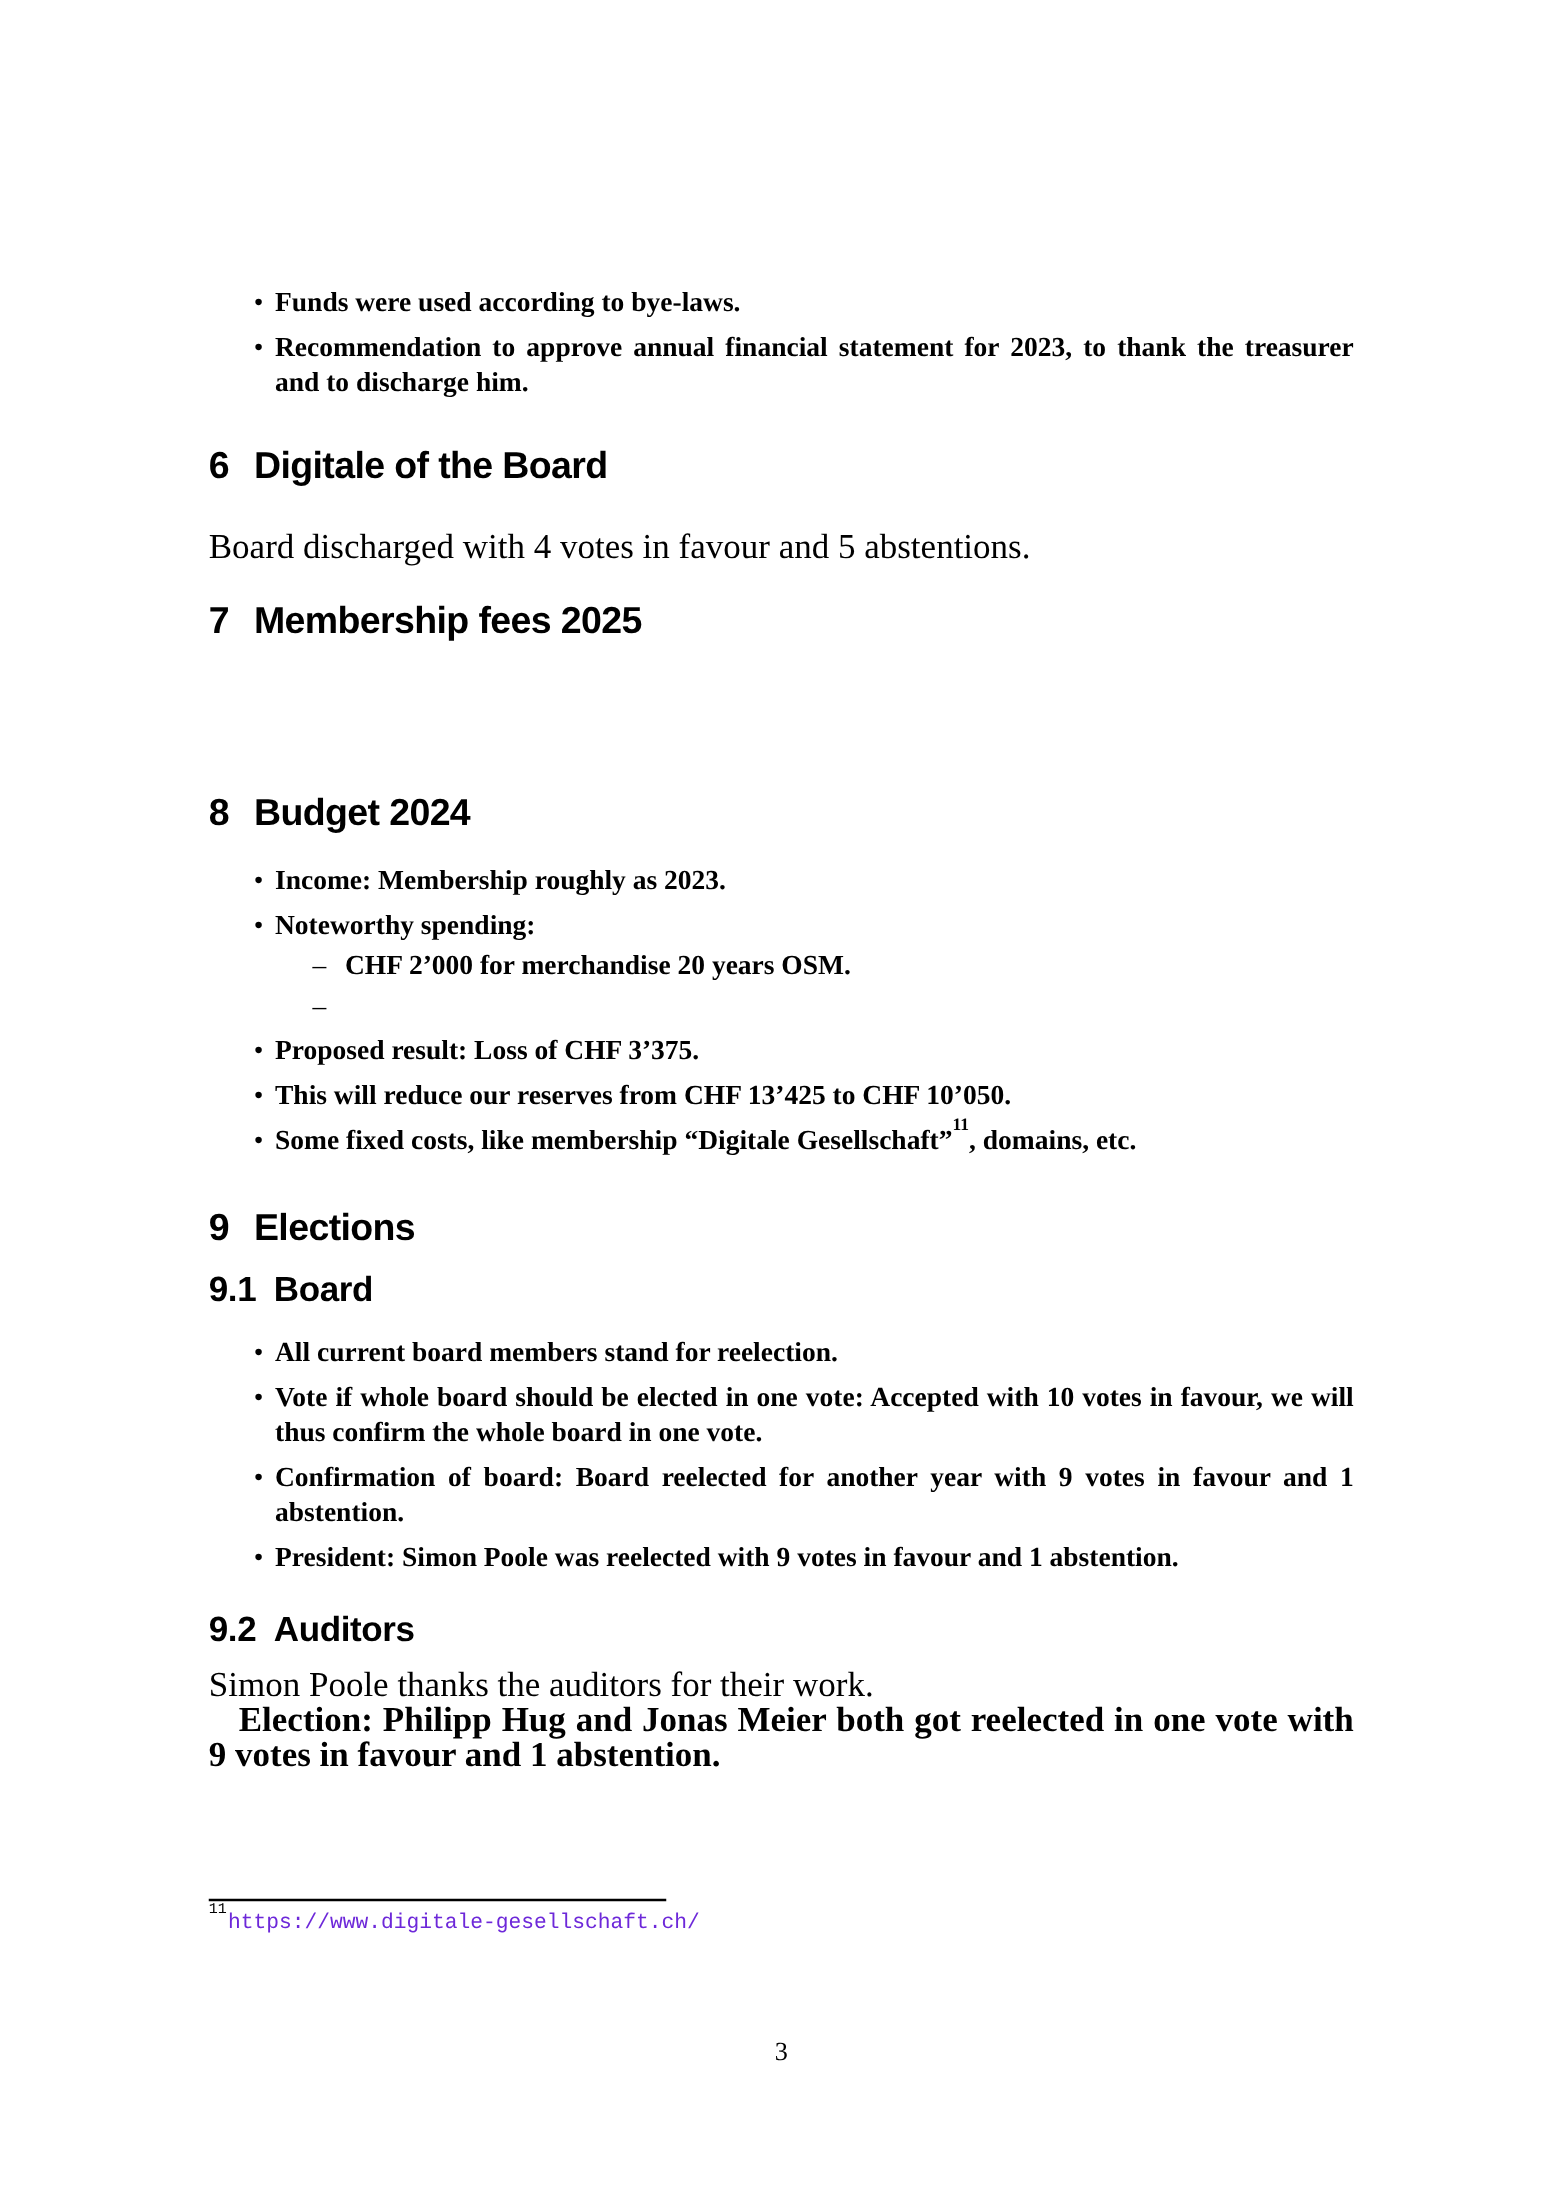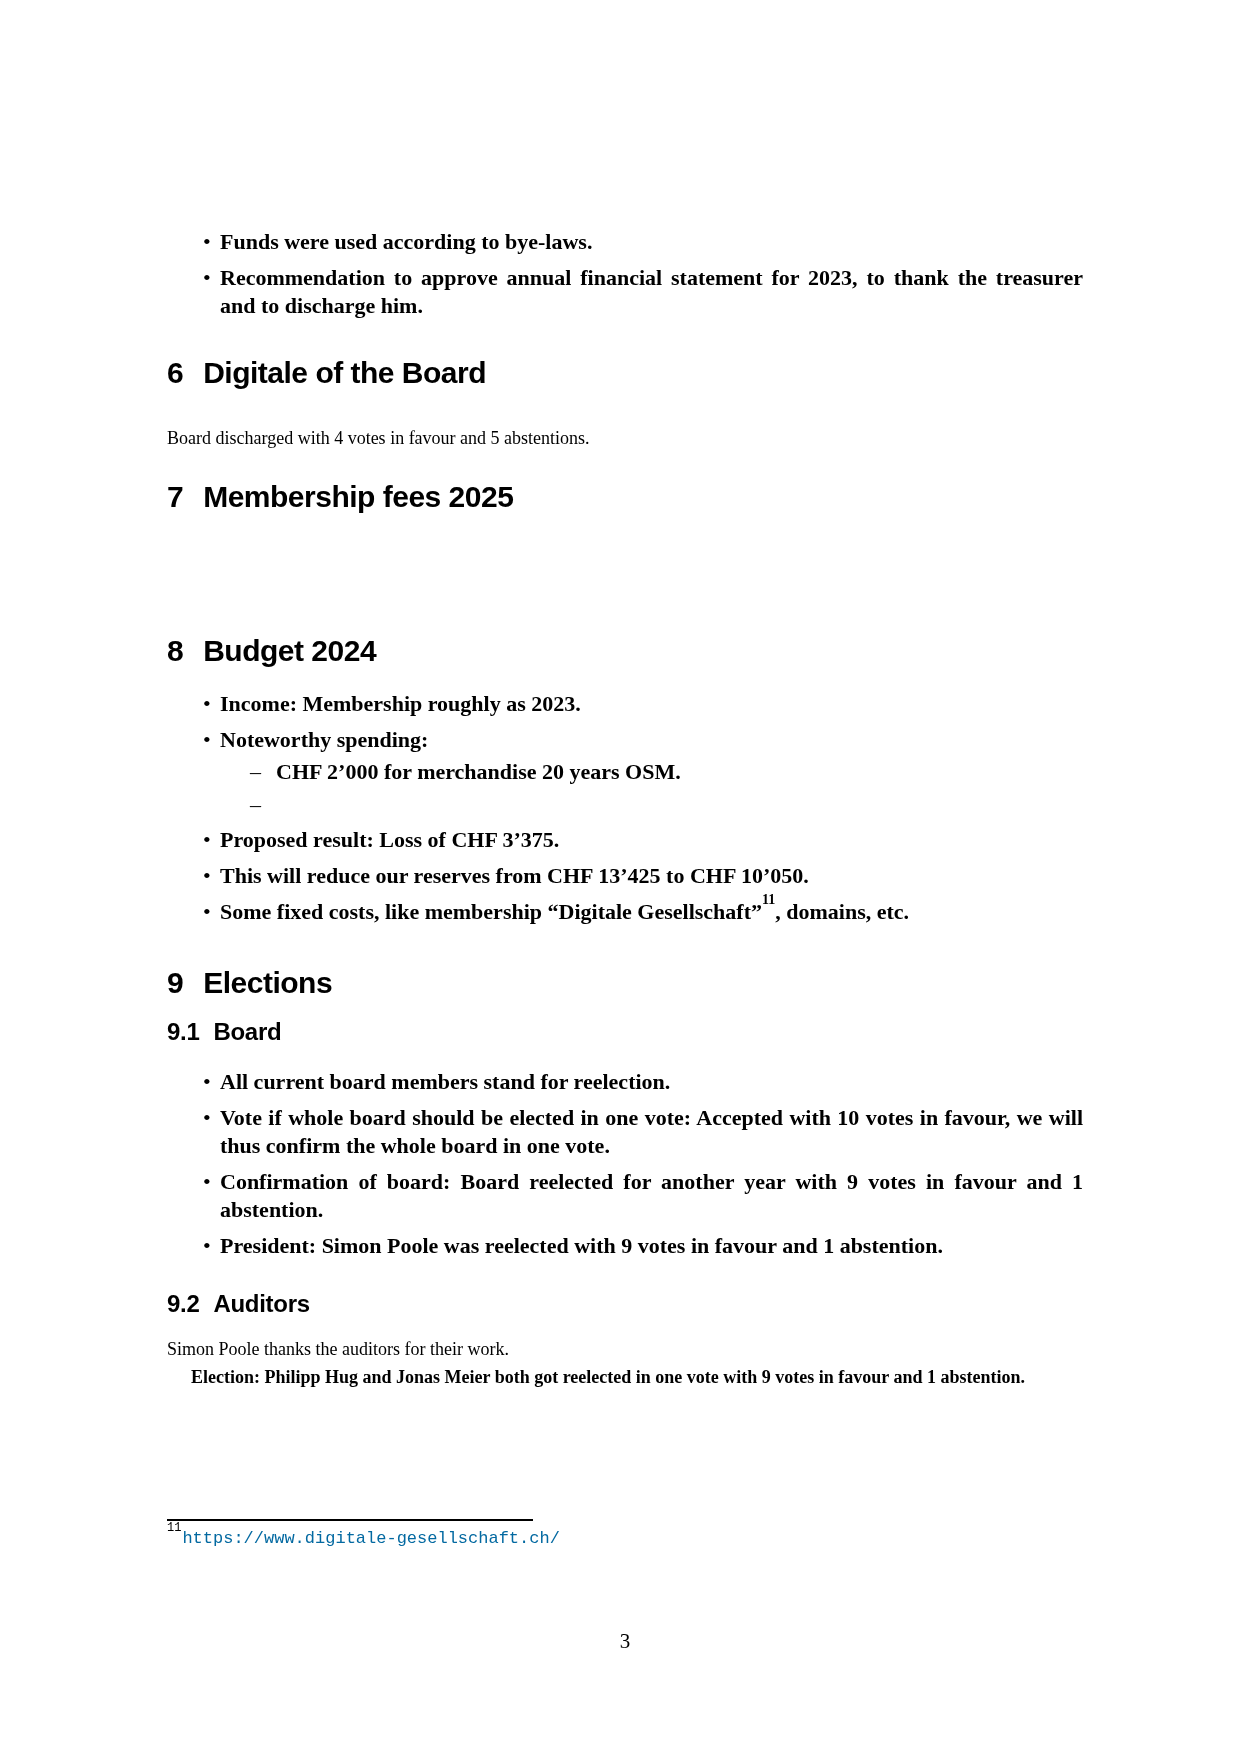--- a/index.html
+++ b/index.html
@@ -17,38 +17,38 @@
     overflow:hidden;
   }
   .content {
     position:absolute;
     left:167px; top:0;
     width:916px; height:100%;
   }
   .blk { position:absolute; left:0; width:916px; }
 
   
-  .body-text { font-size:18px; line-height:28px; text-align:justify; }
+  .body-text { font-size:28px; line-height:28px; text-align:justify; }
   .body-text p { text-align:justify; }
   .indent { text-indent:24px;font-weight:bold; }
 
   
   .h1 {
     display:flex;
     font-family:"Liberation Sans", sans-serif;
     font-weight:bold;
     font-size:30px; line-height:37px;
     letter-spacing:-0.5px;
   }
   .h1 .hnum { margin-right:20px; }
   .h2 {
     display:flex;
     font-family:"Liberation Sans", sans-serif;
     font-weight:bold;
-    font-size:24px; line-height:31px;
+    font-size:28px; line-height:31px;
     letter-spacing:-0.3px;
   }
   .h2 .hnum { margin-right:14px; }
 
   
   .li { display:flex; font-size:22px; line-height:28px; }
   .li .mk { flex:0 0 17px; }
   .li .tx { flex:1; text-align:justify;font-weight:bold; }
   .li.l1 { padding-left:36px; margin-bottom:8px; }
   .li.l2 { padding-left:83px; margin-bottom:5px; }
@@ -64,21 +64,21 @@
   .fnline {
     margin-top:6px;
     font-family:"Liberation Mono", monospace;
     font-size:17px; line-height:24px;
   }
   .fnline sup {
     font-size:12px; line-height:0;
     position:relative; top:-5px;
     margin-right:1px;
   }
-  .fnurl { color:#0369a1; text-decoration:none; }
+  .fnurl { color:#6d28d9; text-decoration:none; }
 
   .pageno { text-align:center; font-size:21px; line-height:26px; }
 </style>
 </head>
 <body>
 
 <div class="page">
   <div class="content">
 
     <div class="blk" style="top:228px">

